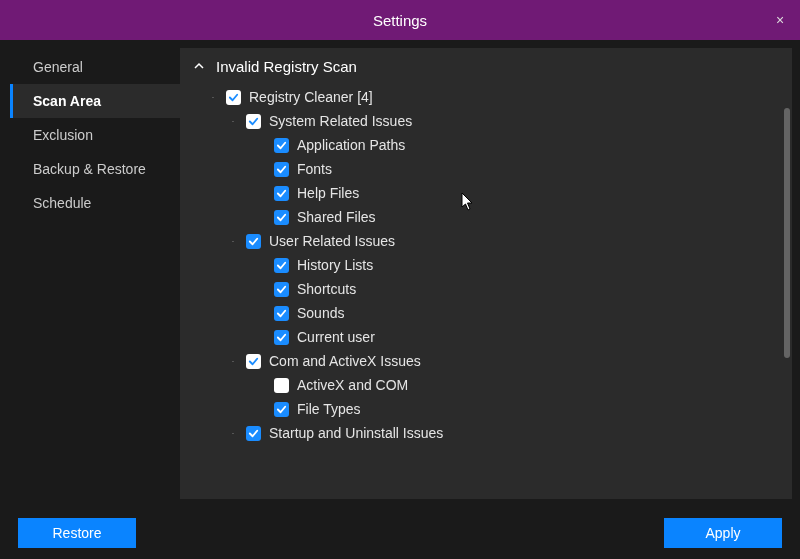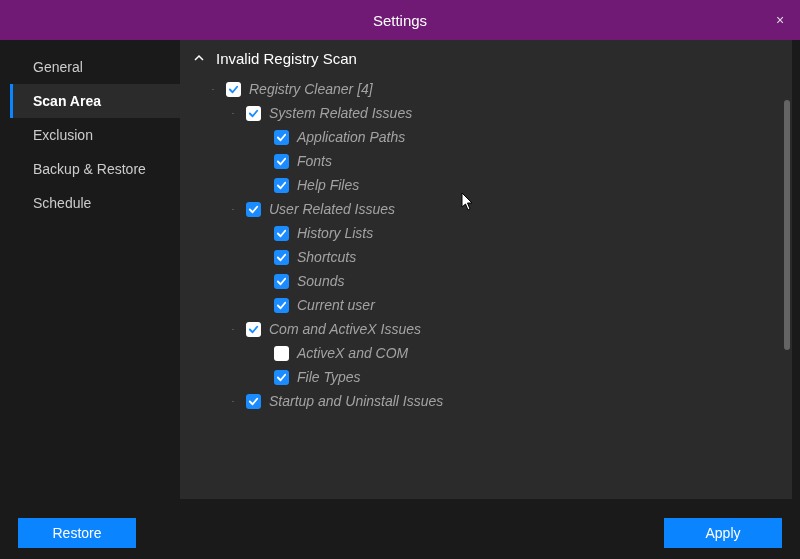--- a/index.html
+++ b/index.html
@@ -56,21 +56,21 @@
     }
     .sidebar-item.active {
       background: #2b2b2b;
       border-left: 3px solid #0a84ff;
       color: #fff;
       font-weight: bold;
     }
     .content {
       flex: 1;
       background: #2b2b2b;
-      margin: 0 8px 0 0;
+      margin: 8px 8px 0 0;
       position: relative;
       overflow: hidden;
     }
     .section-header {
       display: flex;
       align-items: center;
       padding: 10px 14px;
       font-size: 15px;
       color: #fff;
       gap: 12px;
@@ -103,21 +103,21 @@
       display: flex;
       align-items: center;
       justify-content: center;
       flex-shrink: 0;
     }
     .cb.white { background: #fff; }
     .cb.blue  { background: #1a8cff; }
     .cb svg { width: 11px; height: 11px; }
     .cb.white svg path { stroke: #1a8cff; }
     .cb.blue  svg path { stroke: #fff; }
-    .node .lbl { color: #a3a3a3; font-size: 14px; font-style: italic; }
+    .node .lbl { color: #e5e5e5; font-size: 14px; }
     .lvl0 { padding-left: 10px; }
     .lvl1 { padding-left: 30px; }
     .lvl2 { padding-left: 58px; }
     .scrollbar-thumb {
       position: absolute;
       right: 2px;
       top: 60px;
       width: 6px;
       height: 250px;
       background: #646464;
@@ -227,20 +227,29 @@
         </div>
         <div class="node lvl2">
           <span class="expander"></span>
           <span class="cb blue">
             <svg viewBox="0 0 12 12">
               <path d="M2 6 L5 9 L10 3" fill="none" stroke-width="2" stroke-linecap="round" stroke-linejoin="round"></path>
             </svg>
           </span>
           <span class="lbl">Help Files</span>
         </div>
+        <div class="node lvl2">
+          <span class="expander"></span>
+          <span class="cb blue">
+            <svg viewBox="0 0 12 12">
+              <path d="M2 6 L5 9 L10 3" fill="none" stroke-width="2" stroke-linecap="round" stroke-linejoin="round"></path>
+            </svg>
+          </span>
+          <span class="lbl">Shared Files</span>
+        </div>
         <div class="node lvl1">
           <span class="expander">·</span>
           <span class="cb blue">
             <svg viewBox="0 0 12 12">
               <path d="M2 6 L5 9 L10 3" fill="none" stroke-width="2" stroke-linecap="round" stroke-linejoin="round"></path>
             </svg>
           </span>
           <span class="lbl">User Related Issues</span>
         </div>
         <div class="node lvl2">

